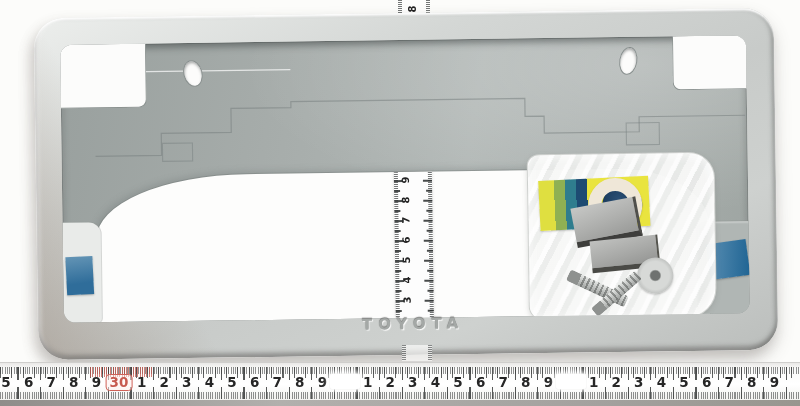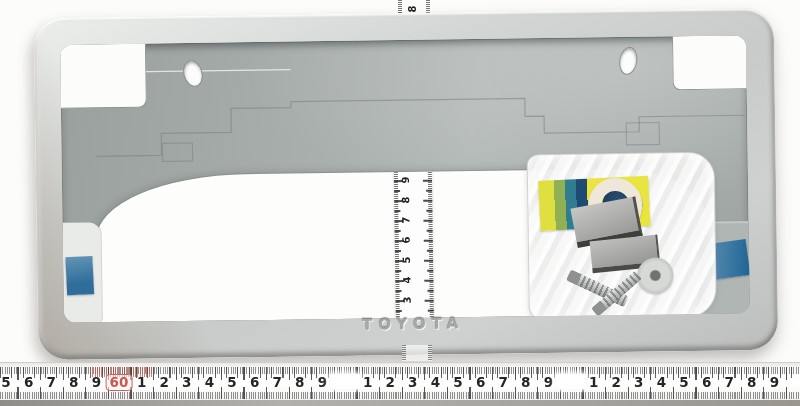--- a/index.html
+++ b/index.html
@@ -288,21 +288,21 @@
         <div class="bcm b" style="left: 763.1px;"></div>
         <div class="bcm t" style="left: 785.7px;"></div>
         <div class="bcm b" style="left: 785.7px;"></div>
       </div>
     <div class="bnums">
         <div class="bnum" style="left: 6px;">5</div>
         <div class="bnum" style="left: 28.6px;">6</div>
         <div class="bnum" style="left: 51.2px;">7</div>
         <div class="bnum" style="left: 73.8px;">8</div>
         <div class="bnum" style="left: 96.4px;">9</div>
-        <div class="bnum highlight" style="left: 119px;">60</div>
+        <div class="bnum highlight" style="left: 119px;">30</div>
         <div class="bnum" style="left: 141.6px;">1</div>
         <div class="bnum" style="left: 164.2px;">2</div>
         <div class="bnum" style="left: 186.8px;">3</div>
         <div class="bnum" style="left: 209.4px;">4</div>
         <div class="bnum" style="left: 232px;">5</div>
         <div class="bnum" style="left: 254.6px;">6</div>
         <div class="bnum" style="left: 277.2px;">7</div>
         <div class="bnum" style="left: 299.8px;">8</div>
         <div class="bnum" style="left: 322.4px;">9</div>
         <div class="bwash" style="left: 330px;"></div>

